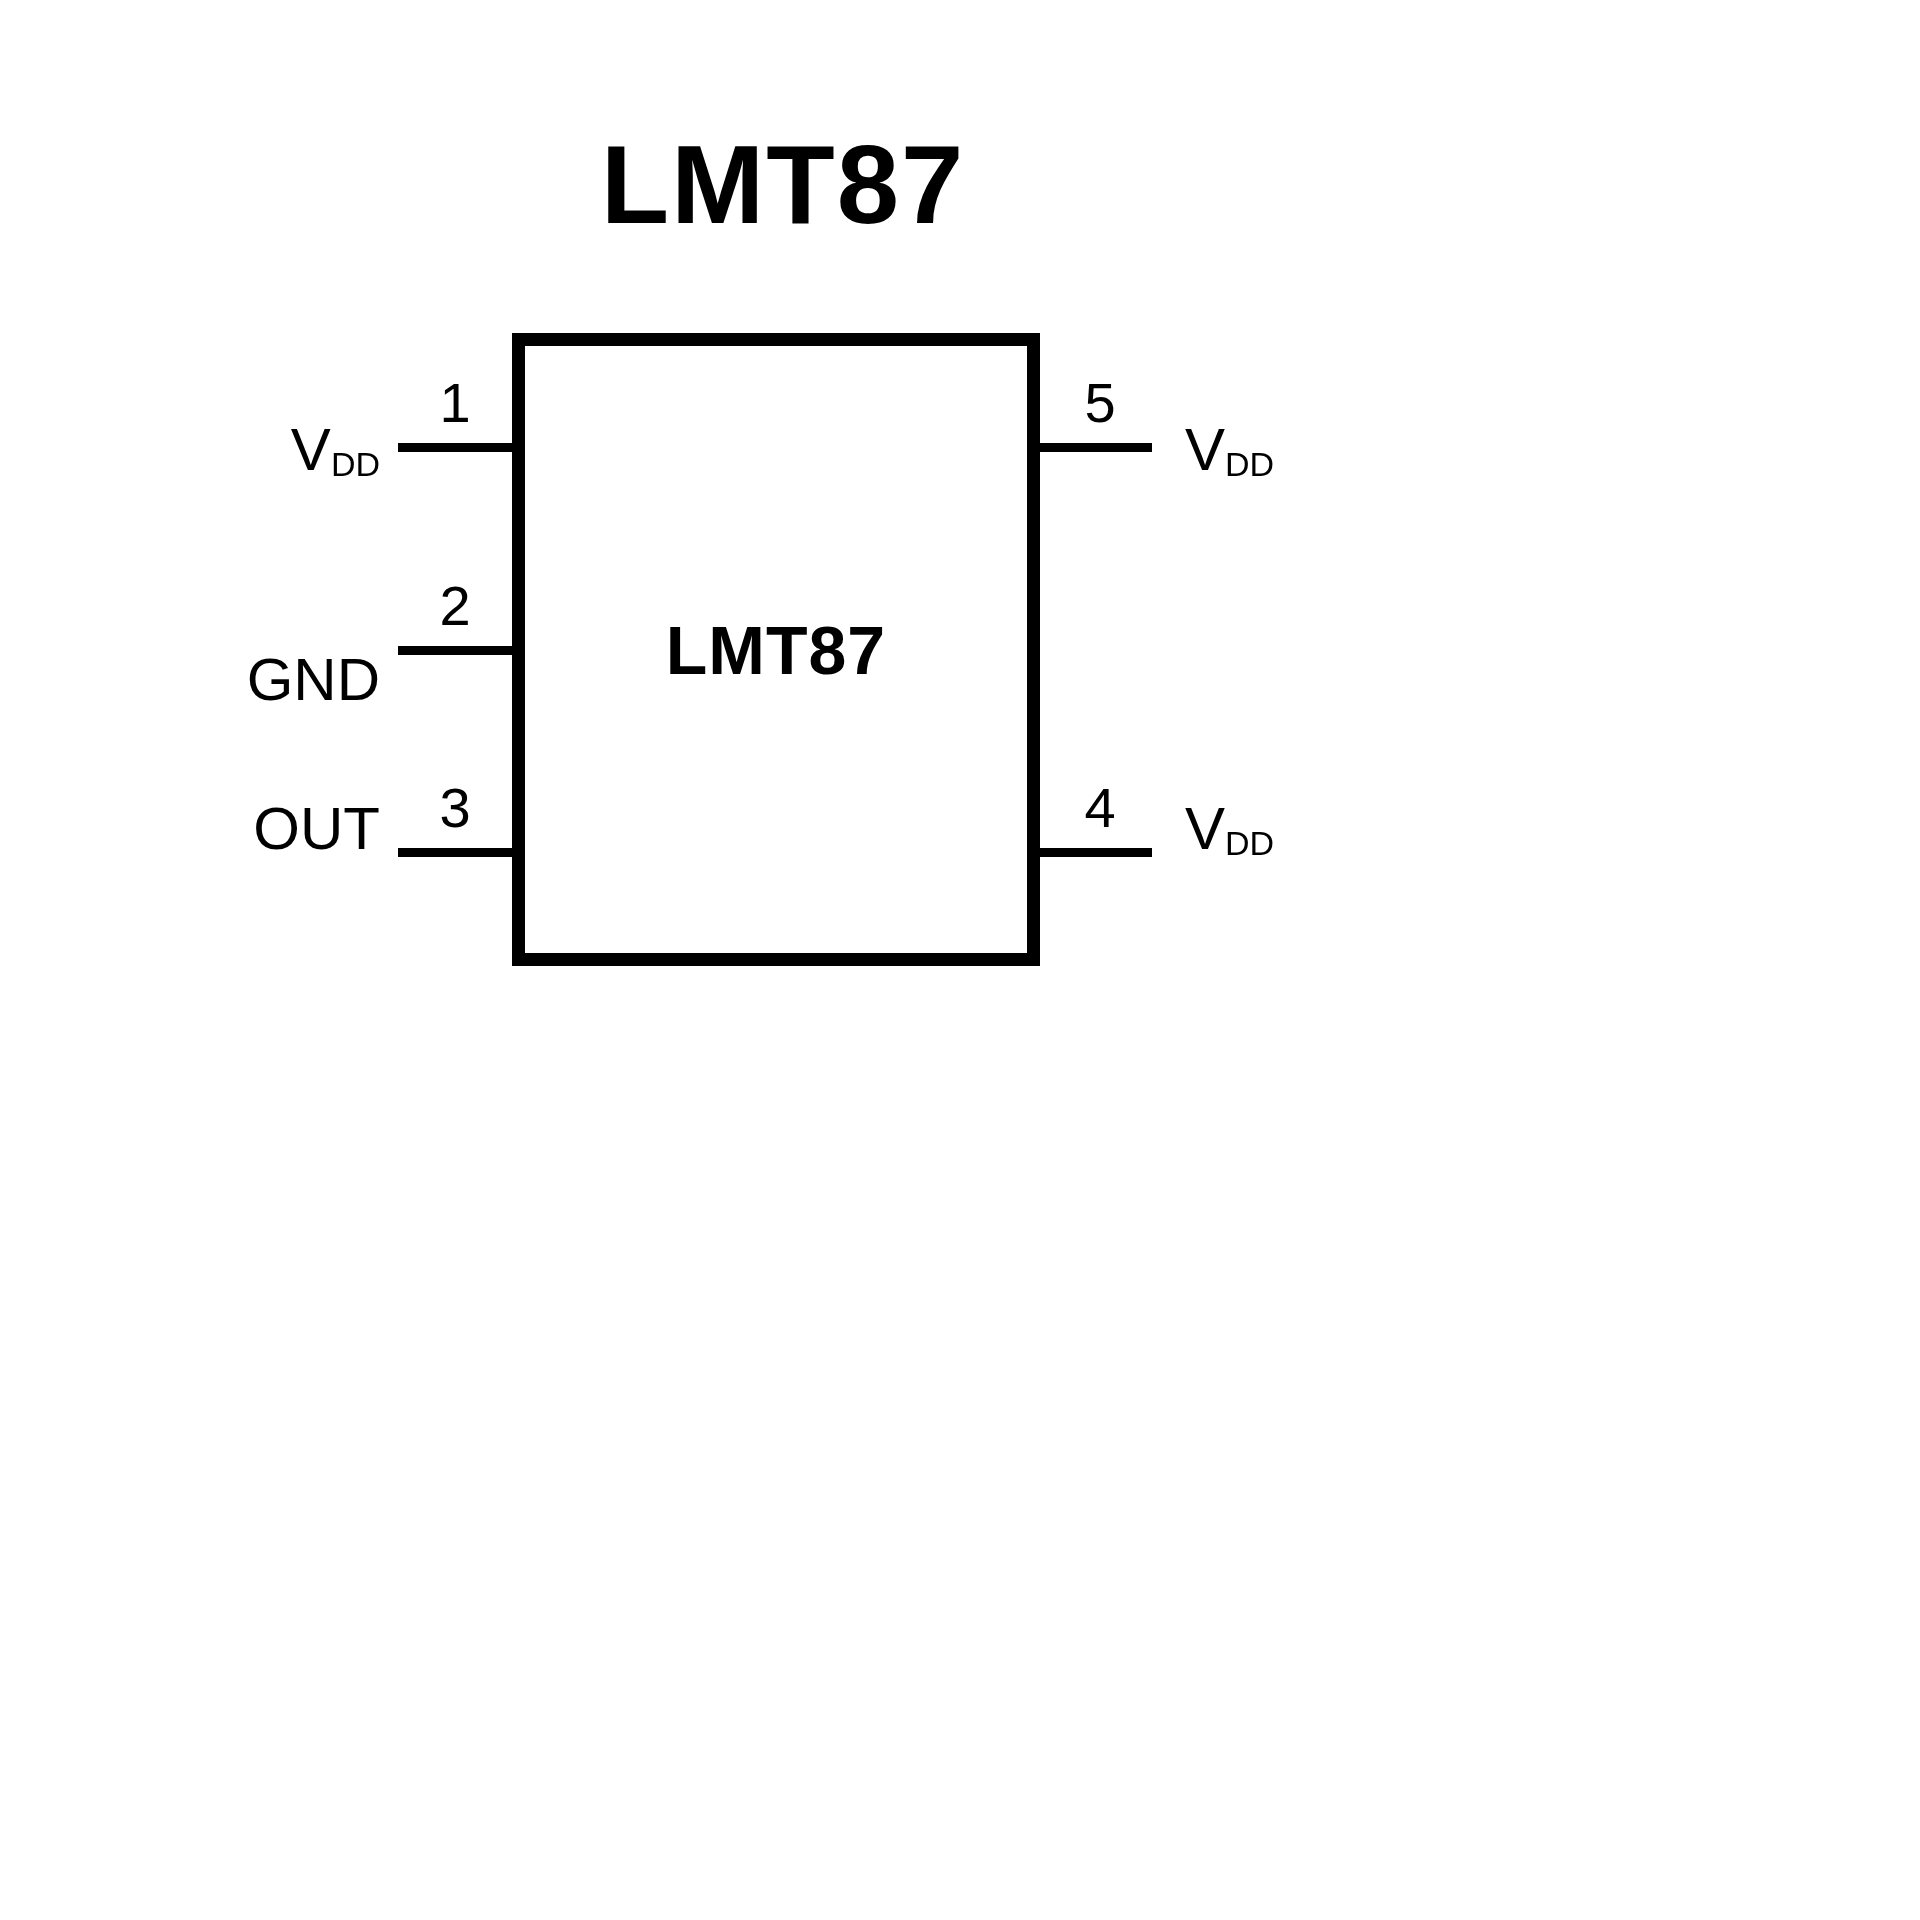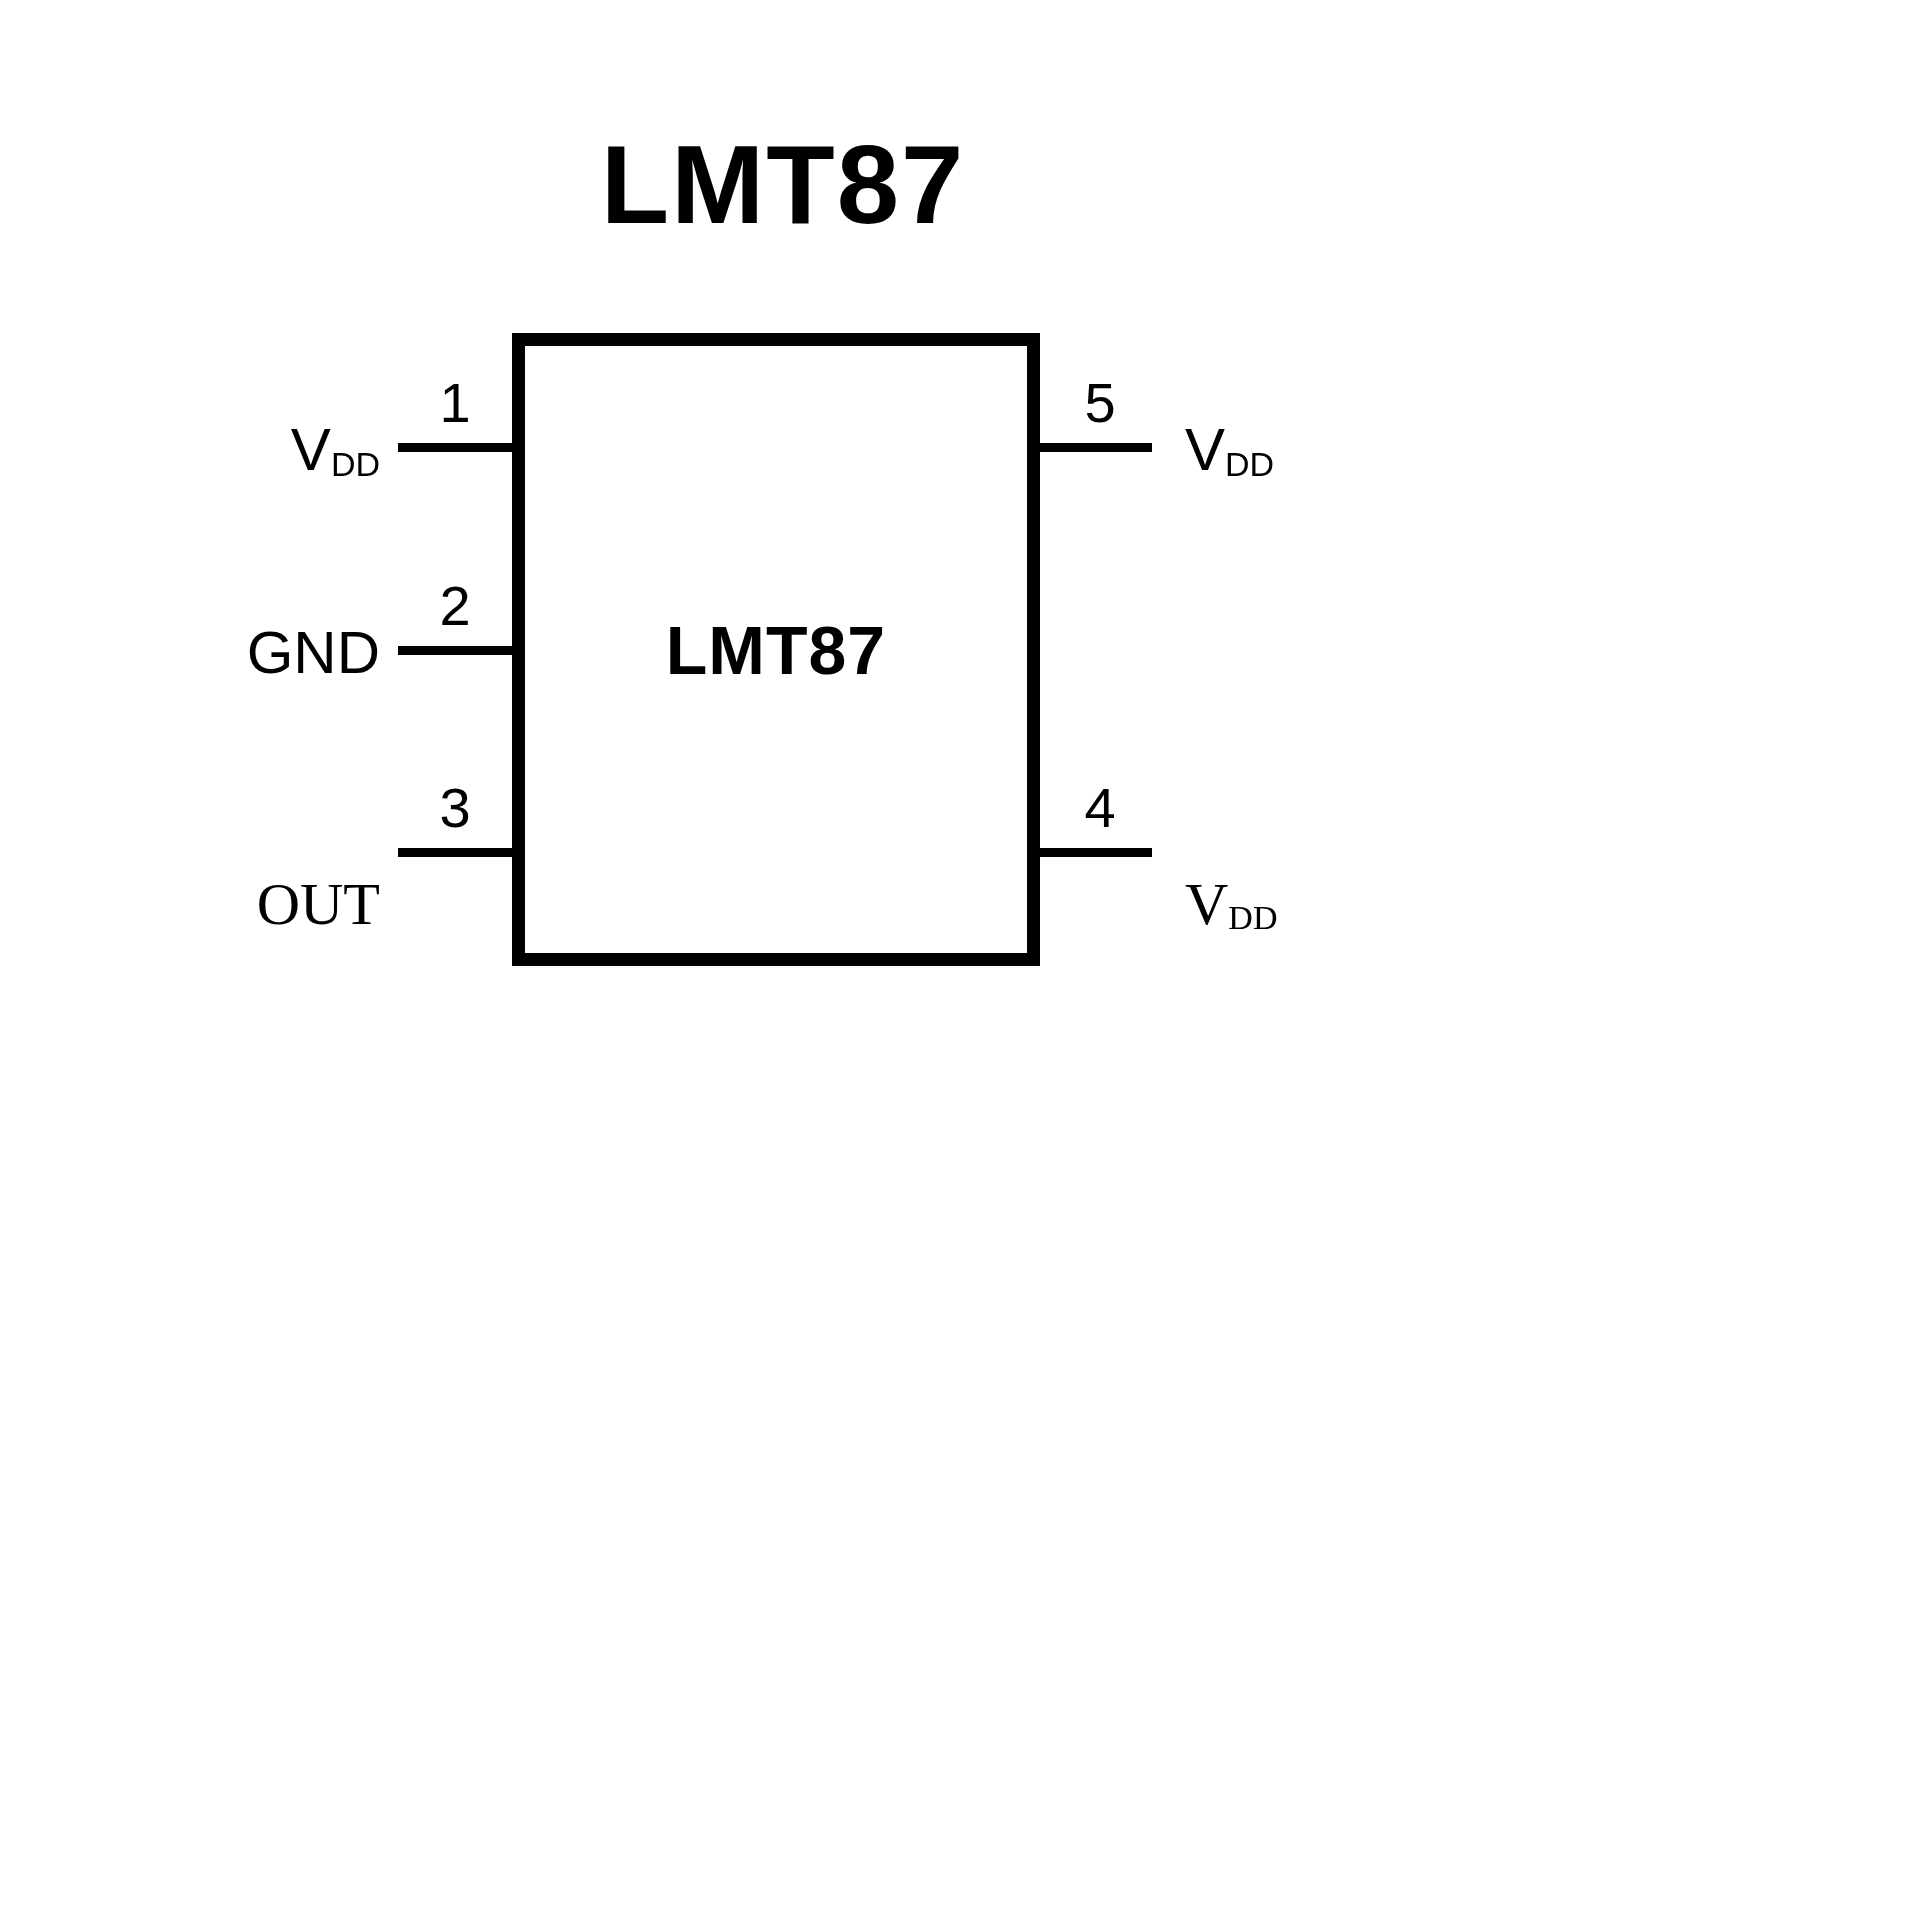--- a/index.html
+++ b/index.html
@@ -91,25 +91,25 @@
     transform: translateY(14px);
   }
 
   
   .row-1 .pin-line   { top: 443px; }
   .row-1 .pin-number { top: 370px; }
   .row-1 .pin-label  { top: 408px; }
 
   .row-2 .pin-line   { top: 646px; }
   .row-2 .pin-number { top: 573px; }
-  .row-2 .pin-label  { top: 611px; }
+  .row-2 .pin-label  { top: 638px; }
 
   .row-3 .pin-line   { top: 848px; }
   .row-3 .pin-number { top: 775px; }
-  .row-3 .pin-label  { top: 862px; font-family: Liberation Serif, serif; }
+  .row-3 .pin-label  { top: 787px; }
 </style>
 </head>
 <body>
 
 <div class="canvas">
 
   <div class="page-title">LMT87</div>
 
   <div class="chip-body">
     <div class="chip-label">LMT87</div>

